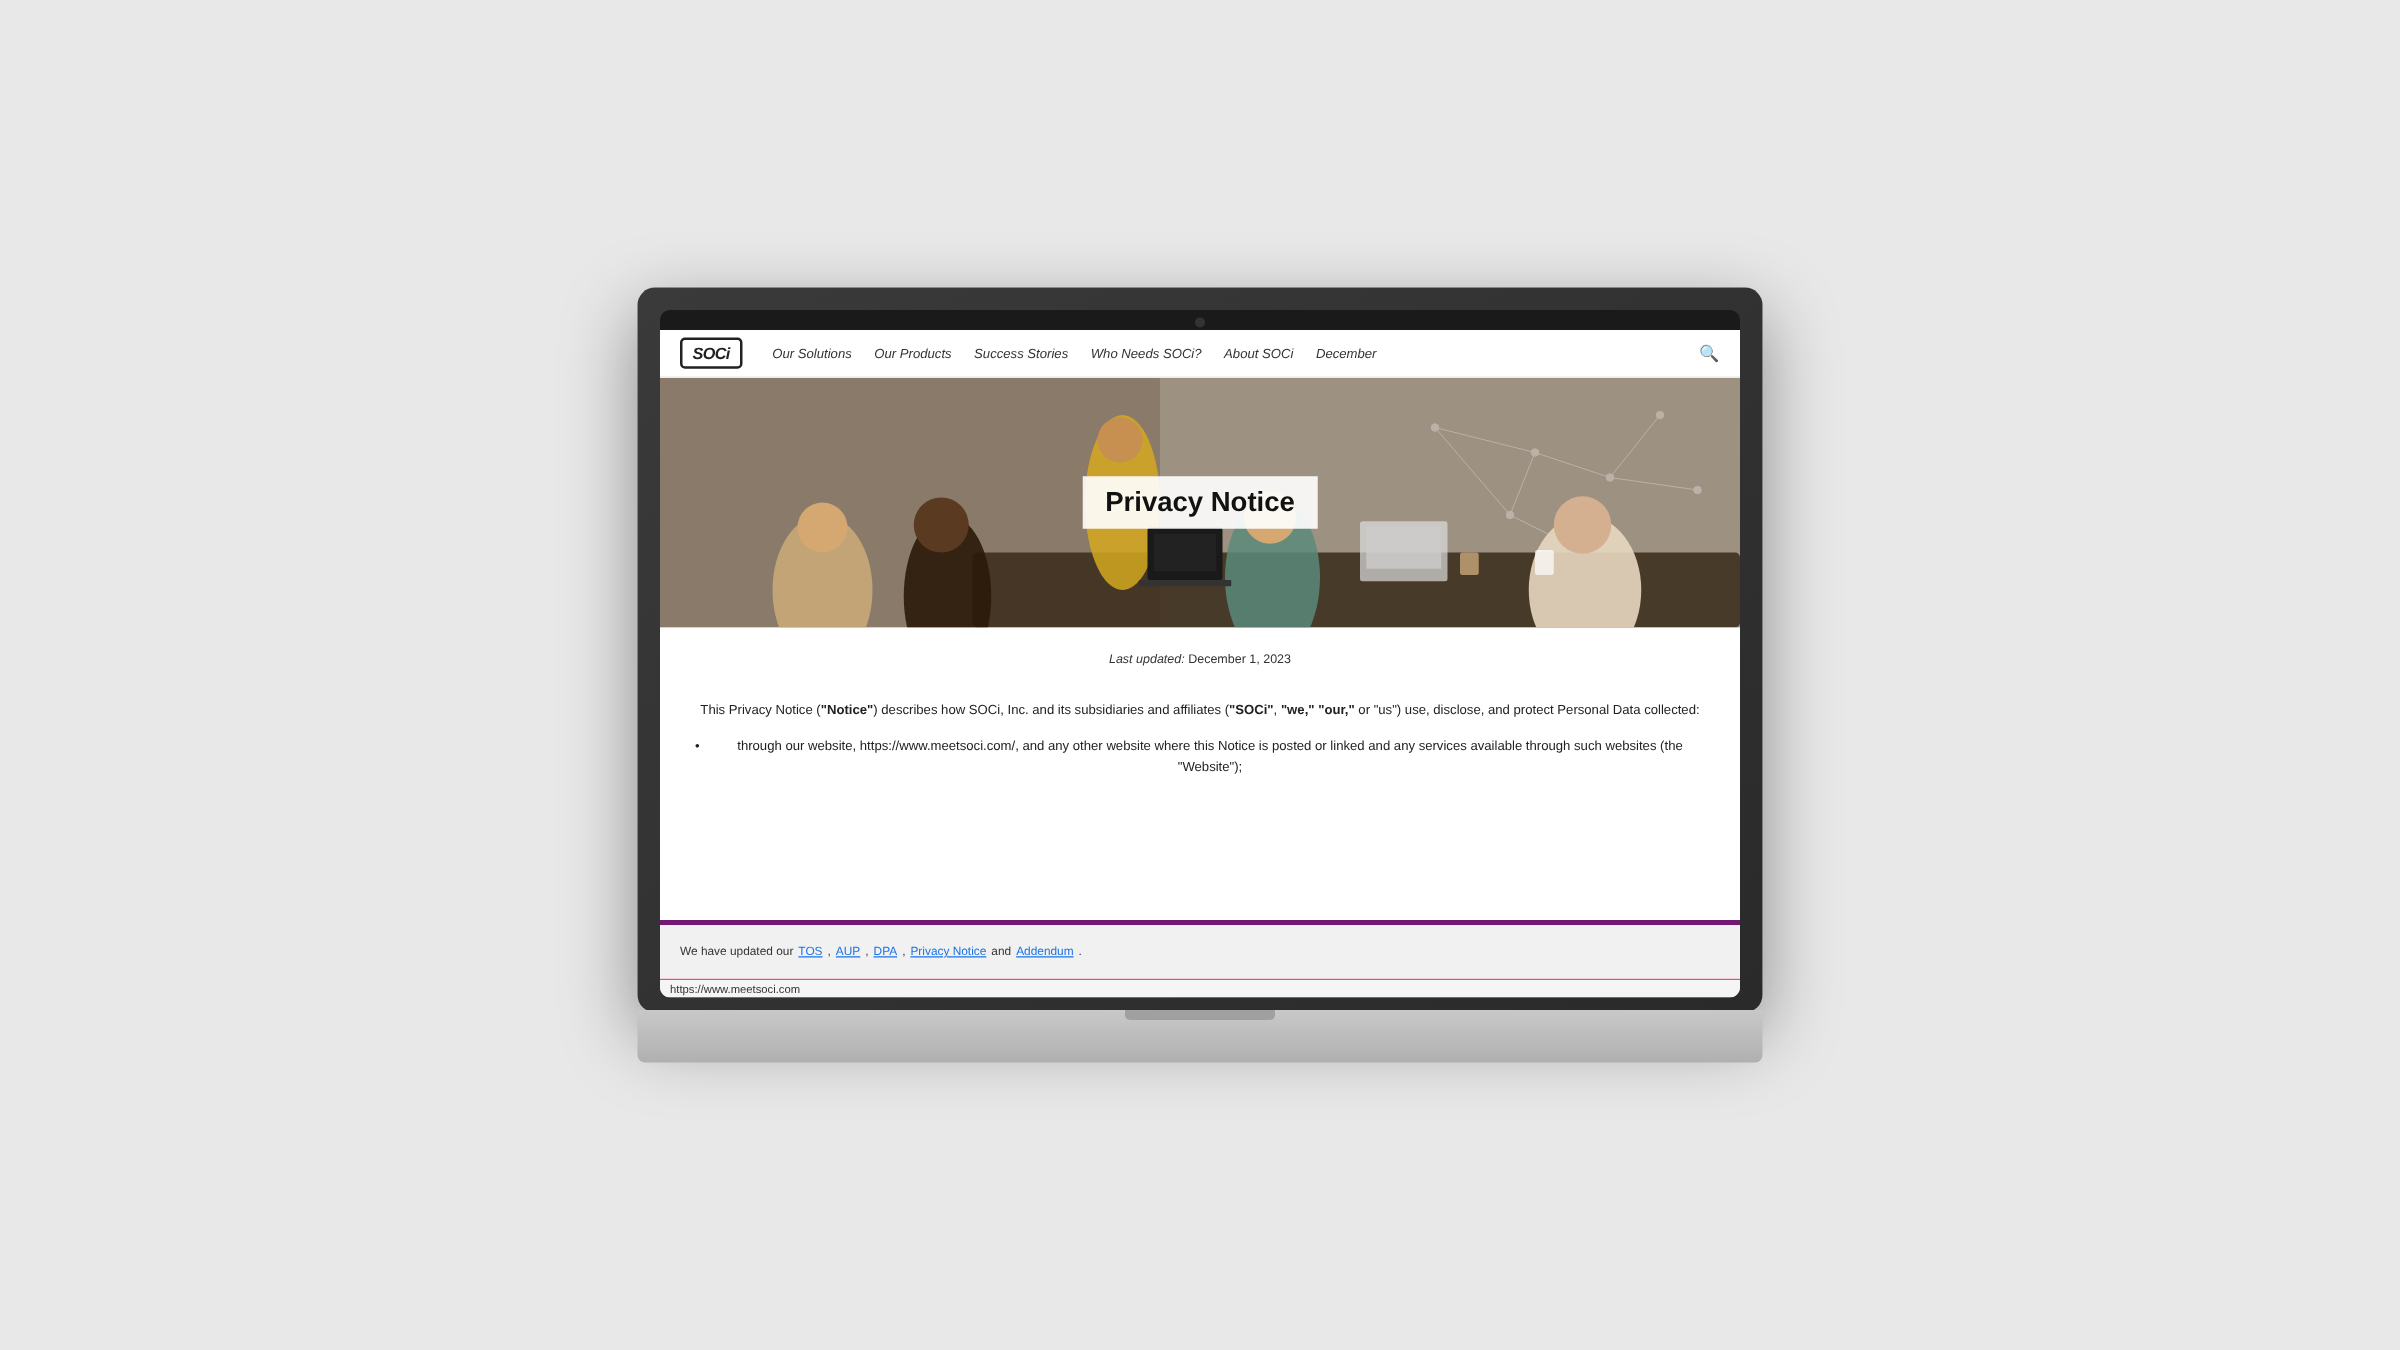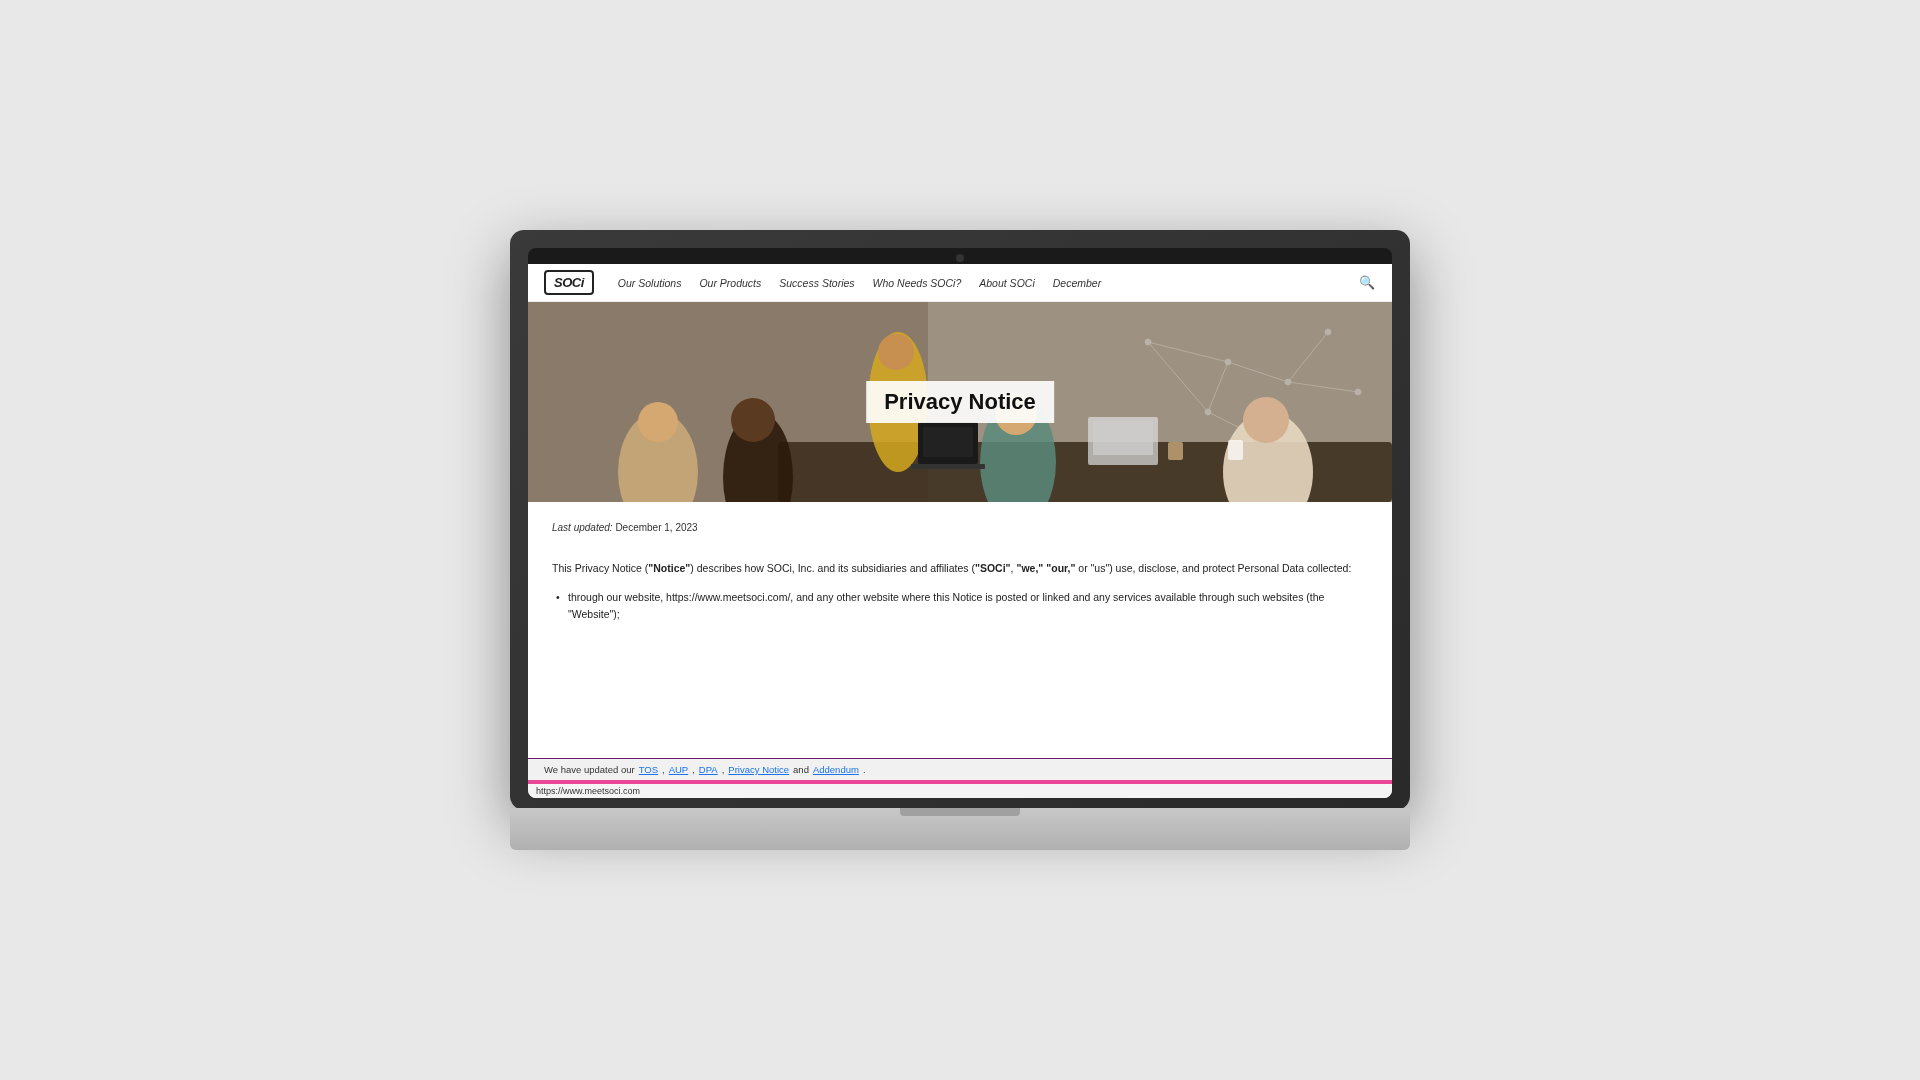--- a/index.html
+++ b/index.html
@@ -9,20 +9,21 @@
       justify-content: center;
       align-items: center;
       min-height: 100vh;
       font-family: -apple-system, BlinkMacSystemFont, 'Segoe UI', Arial, sans-serif;
     }
 
     .laptop-wrapper {
       position: relative;
       width: 900px;
       height: 620px;
+      text-align: center;
     }
 
     .laptop-body {
       position: absolute;
       top: 0;
       left: 0;
       right: 0;
       bottom: 40px;
       background: linear-gradient(145deg, #3a3a3a, #2a2a2a);
       border-radius: 14px;
@@ -209,40 +210,40 @@
 
     .bullet-item::before {
       content: '•';
       position: absolute;
       left: 4px;
     }
 
     
     .notification-bar {
       background: rgba(240, 240, 240, 0.95);
-      border-top: 1px solid #701a75;
-      padding: 5px 16px;
+      border-top: 4px solid #701a75;
+      padding: 16px 16px;
       font-size: 9.5px;
       color: #333;
       display: flex;
       align-items: center;
       gap: 4px;
       flex-shrink: 0;
     }
 
     .notif-link {
       color: #1a73e8;
       text-decoration: underline;
       cursor: pointer;
     }
 
     
     .status-bar {
       background: #f5f5f5;
-      border-top: 4px solid #ec4899;
+      border-top: 1px solid #ec4899;
       padding: 2px 8px;
       font-size: 9px;
       color: #555;
       display: flex;
       align-items: center;
       gap: 6px;
       flex-shrink: 0;
     }
 
     .status-url {

